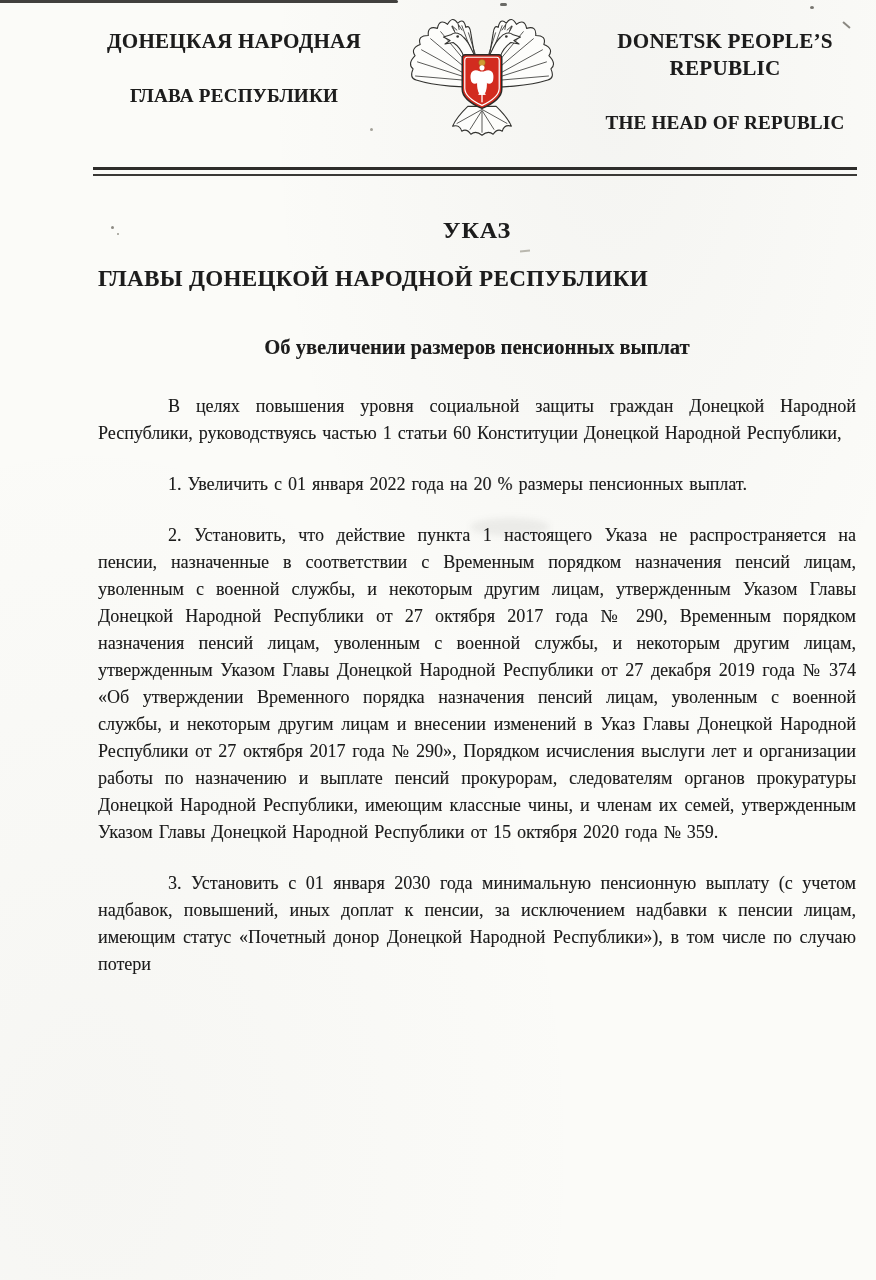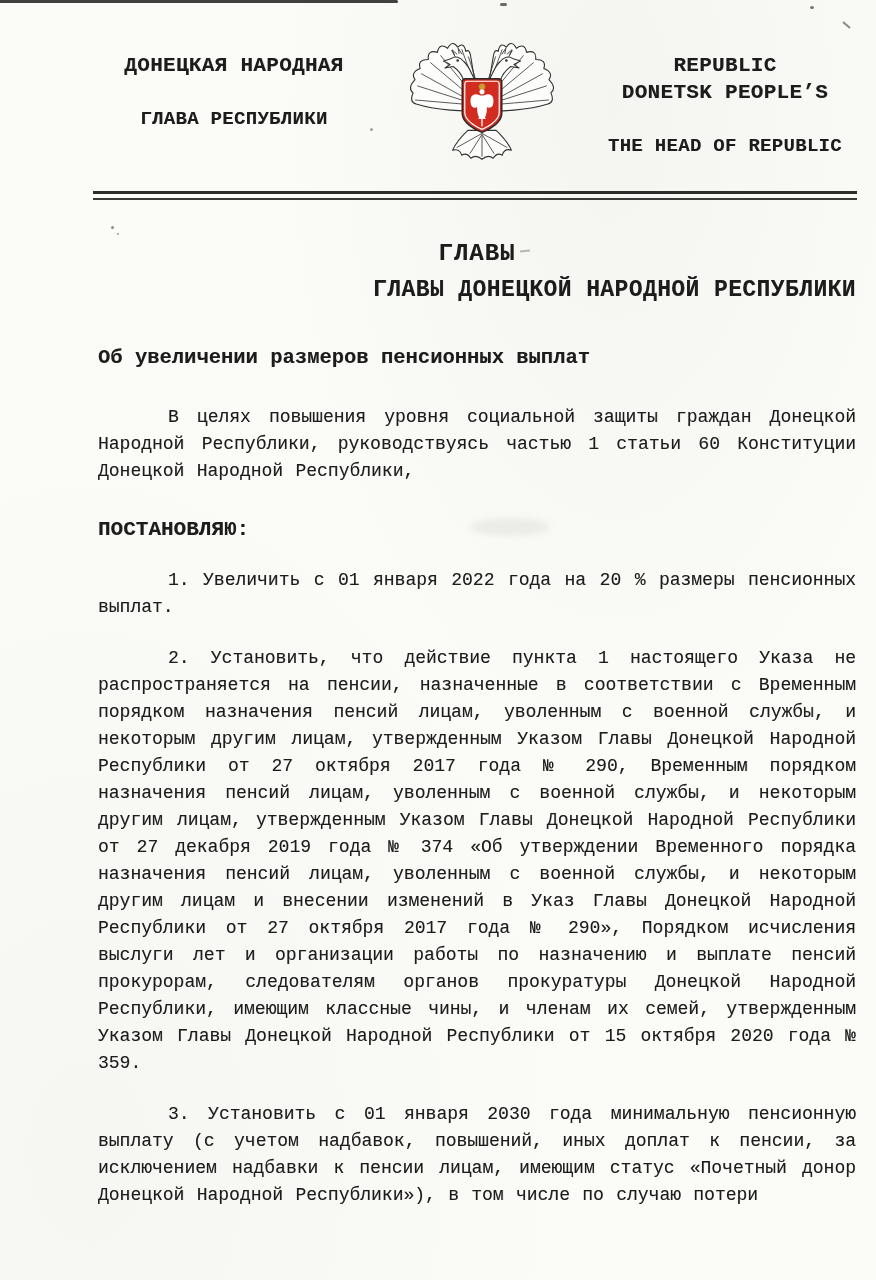--- a/index.html
+++ b/index.html
@@ -5,24 +5,24 @@
   html,body{margin:0;padding:0;background:#e8e8e6;}
   .page{
     position:relative;
     width:876px;height:1280px;
     margin:0 auto;
     background:#fbfbf8;
     background-image:
       radial-gradient(ellipse at 70% 8%, rgba(120,120,120,0.05), transparent 40%),
       radial-gradient(ellipse at 10% 90%, rgba(120,120,120,0.04), transparent 45%);
     overflow:hidden;
-    font-family:Liberation Mono, monospace;
+    font-family:Liberation Serif, serif;
     color:#1c1c1c;
     box-sizing:border-box;
-    padding:42px 20px 0 98px;
+    padding:18px 20px 0 98px;
   }
   .content{width:758px;}
   
   .artifact{position:absolute;pointer-events:none;}
   .edge-top{left:0;top:0;width:398px;height:3px;background:#41403e;border-radius:0 2px 2px 0;}
   .speck-a{left:500px;top:3px;width:7px;height:3px;background:#6a6a66;border-radius:2px;}
   .speck-b{left:810px;top:6px;width:4px;height:3px;background:#77756f;border-radius:50%;}
   .speck-c{left:842px;top:24px;width:9px;height:2px;background:#8a8881;transform:rotate(40deg);}
   .speck-d{left:111px;top:226px;width:3px;height:3px;background:#8d8b84;border-radius:50%;}
   .speck-e{left:117px;top:233px;width:2px;height:2px;background:#9a988f;border-radius:50%;}
@@ -39,22 +39,22 @@
   .org-col, .titles, .content p {text-shadow:0.3px 0.3px 0 rgba(25,25,25,0.35);}
   .emblem{width:152px;height:137px;margin-top:-9px;flex:0 0 auto;}
   
   .double-rule{
     margin-left:-5px;margin-top:21px;
     width:764px;height:9px;box-sizing:border-box;
     border-top:3px solid #2e2d2b;border-bottom:2px solid #3a3936;
   }
   
   .decree-type{margin-top:40px;text-align:center;font-weight:700;font-size:24px;line-height:28px;letter-spacing:1px;}
-  .decree-issuer{margin-top:8px;text-align:right;font-weight:700;font-size:23px;line-height:28px;letter-spacing:0.4px;}
-  .decree-subject{margin-top:41px;font-weight:700;font-size:20.5px;line-height:26px;}
+  .decree-issuer{margin-top:21px;text-align:left;font-weight:700;font-size:23px;line-height:28px;letter-spacing:0.4px;}
+  .decree-subject{margin-top:41px;text-align:center;font-weight:700;font-size:20.5px;line-height:26px;}
   
   .content p{margin:0;font-size:18px;line-height:27px;text-align:justify;word-spacing:1.5px;}
   p.preamble{margin-top:33px;text-indent:70px;}
   p.resolve{margin-top:31px;font-weight:700;font-size:21px;text-align:left;}
   p.decree-item{margin-top:24px;text-indent:70px;}
 </style>
 </head>
 <body>
 
 <div class="page">
@@ -121,35 +121,34 @@
             <path d="M154,123 C167,117 175,124 172,140 C170,151 157,149 154,138 Z" fill="#ffffff"></path>
             <path d="M144,123 L156,123 C161,140 161,156 156,166 C152,170 148,170 144,166 C139,156 139,140 144,123 Z" fill="#ffffff"></path>
             <rect x="148.7" y="164" width="2.6" height="20" fill="#ffffff"></rect>
             <rect x="143" y="167" width="14" height="2.4" fill="#ffffff"></rect>
           </g>
         </g>
       </svg>
 
       <div class="org-col right">
         <div class="org-name">
+          <div>DONETSK PEOPLE’S</div>
           <div>REPUBLIC</div>
-          <div>DONETSK PEOPLE’S</div>
         </div>
         <div class="org-head">THE HEAD OF REPUBLIC</div>
       </div>
     </div>
 
     <div class="double-rule"></div>
 
     <div class="titles">
-      <div class="decree-type">ГЛАВЫ</div>
+      <div class="decree-type">УКАЗ</div>
       <div class="decree-issuer">ГЛАВЫ ДОНЕЦКОЙ НАРОДНОЙ РЕСПУБЛИКИ</div>
       <div class="decree-subject">Об увеличении размеров пенсионных выплат</div>
     </div>
 
     <p class="preamble">В целях повышения уровня социальной защиты граждан Донецкой Народной Республики, руководствуясь частью 1 статьи 60 Конституции Донецкой Народной Республики,</p>
-    <p class="resolve">ПОСТАНОВЛЯЮ:</p>
     <p class="decree-item">1. Увеличить с 01 января 2022 года на 20 % размеры пенсионных выплат.</p>
     <p class="decree-item">2. Установить, что действие пункта 1 настоящего Указа не распространяется на пенсии, назначенные в соответствии с Временным порядком назначения пенсий лицам, уволенным с военной службы, и некоторым другим лицам, утвержденным Указом Главы Донецкой Народной Республики от 27 октября 2017 года № 290, Временным порядком назначения пенсий лицам, уволенным с военной службы, и некоторым другим лицам, утвержденным Указом Главы Донецкой Народной Республики от 27 декабря 2019 года № 374 «Об утверждении Временного порядка назначения пенсий лицам, уволенным с военной службы, и некоторым другим лицам и внесении изменений в Указ Главы Донецкой Народной Республики от 27 октября 2017 года № 290», Порядком исчисления выслуги лет и организации работы по назначению и выплате пенсий прокурорам, следователям органов прокуратуры Донецкой Народной Республики, имеющим классные чины, и членам их семей, утвержденным Указом Главы Донецкой Народной Республики от 15 октября 2020 года № 359.</p>
     <p class="decree-item">3. Установить с 01 января 2030 года минимальную пенсионную выплату (с учетом надбавок, повышений, иных доплат к пенсии, за исключением надбавки к пенсии лицам, имеющим статус «Почетный донор Донецкой Народной Республики»), в том числе по случаю потери</p>
 
   </div>
 </div>
 
 </body></html>

